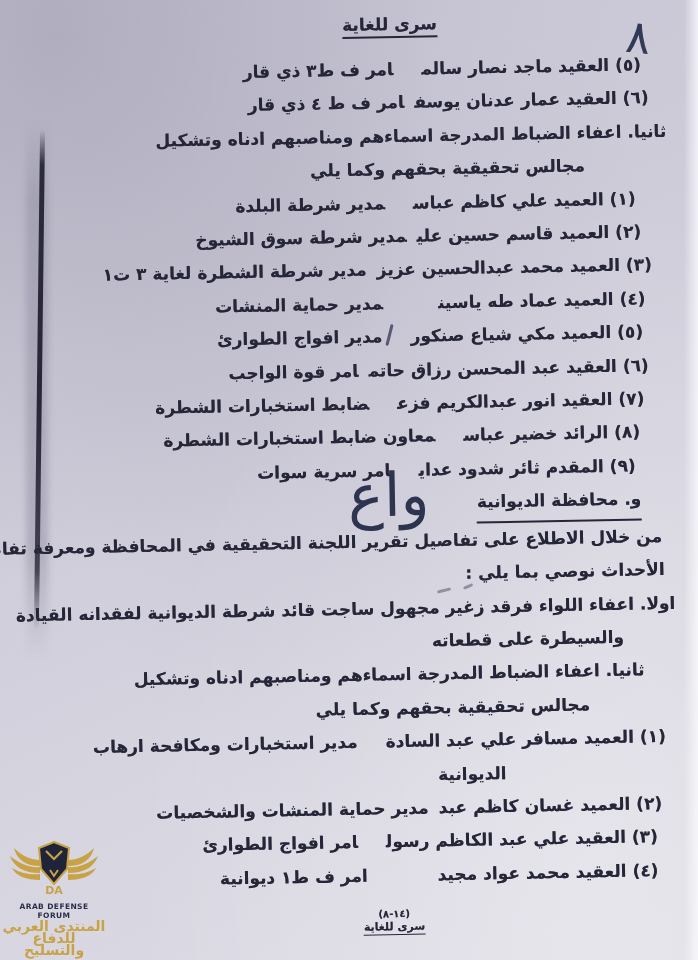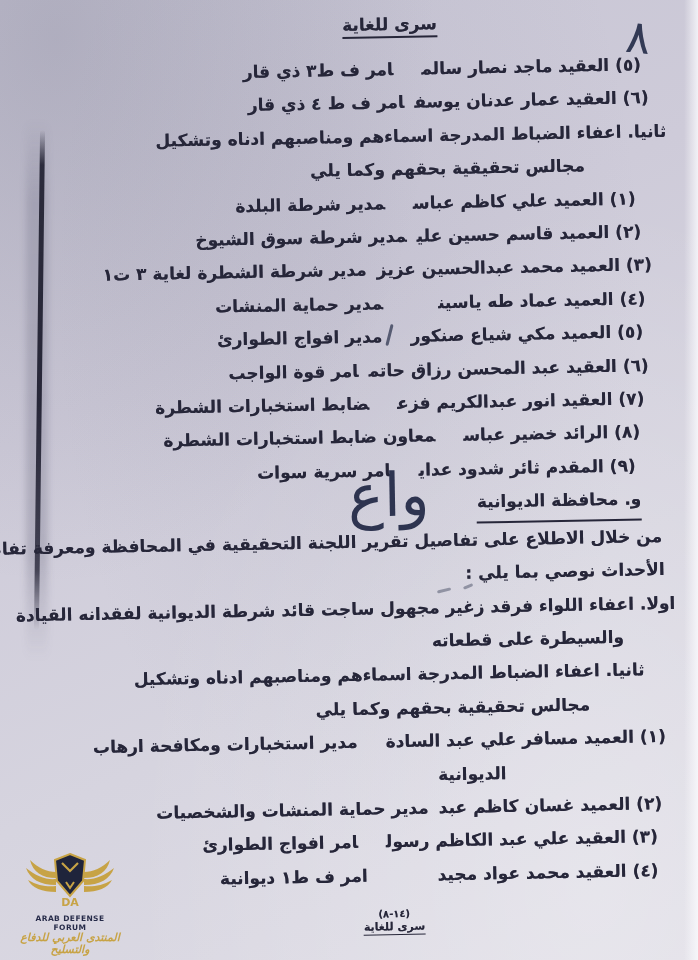--- a/index.html
+++ b/index.html
@@ -53,23 +53,23 @@
   .footer .cls .underline{border-bottom-width:1.5px;padding-bottom:1px;}
   
   .hw{position:absolute;font-weight:400;color:#333a55;}
   .hw-eight{left:626px;top:10px;font-size:46px;transform:rotate(6deg);}
   .hw-waa{left:348px;top:460px;font-size:60px;font-weight:500;color:#2e3450;transform:rotate(-1deg);letter-spacing:2px;}
   .pen{position:absolute;background:#3a4059;border-radius:2px;}
   .pen-1{left:388px;top:324px;width:3px;height:22px;transform:rotate(14deg);opacity:.8;}
   .pen-2{left:437px;top:589px;width:14px;height:2.5px;transform:rotate(-14deg);opacity:.45;}
   .pen-3{left:463px;top:585px;width:10px;height:2.5px;transform:rotate(-22deg);opacity:.45;}
   
-  .wm{position:absolute;left:18px;bottom:4px;width:104px;text-align:center;opacity:.95;}
+  .wm{position:absolute;left:2px;bottom:4px;width:104px;text-align:center;opacity:.95;}
   .wm-title{font-size:7.5px;font-weight:700;color:#1c2140;letter-spacing:.4px;line-height:9px;}
-  .wm-arabic{font-size:11px;font-weight:700;color:#c7a13e;line-height:12px;font-style:italic;}
+  .wm-arabic{font-size:14px;font-weight:700;color:#c7a13e;line-height:12px;}
 </style>
 </head>
 <body>
 
 <div class="paper"></div>
 <div class="spine-shadow"></div>
 <div class="spine-line"></div>
 <div class="right-edge"></div>
 
 <div class="doc">

